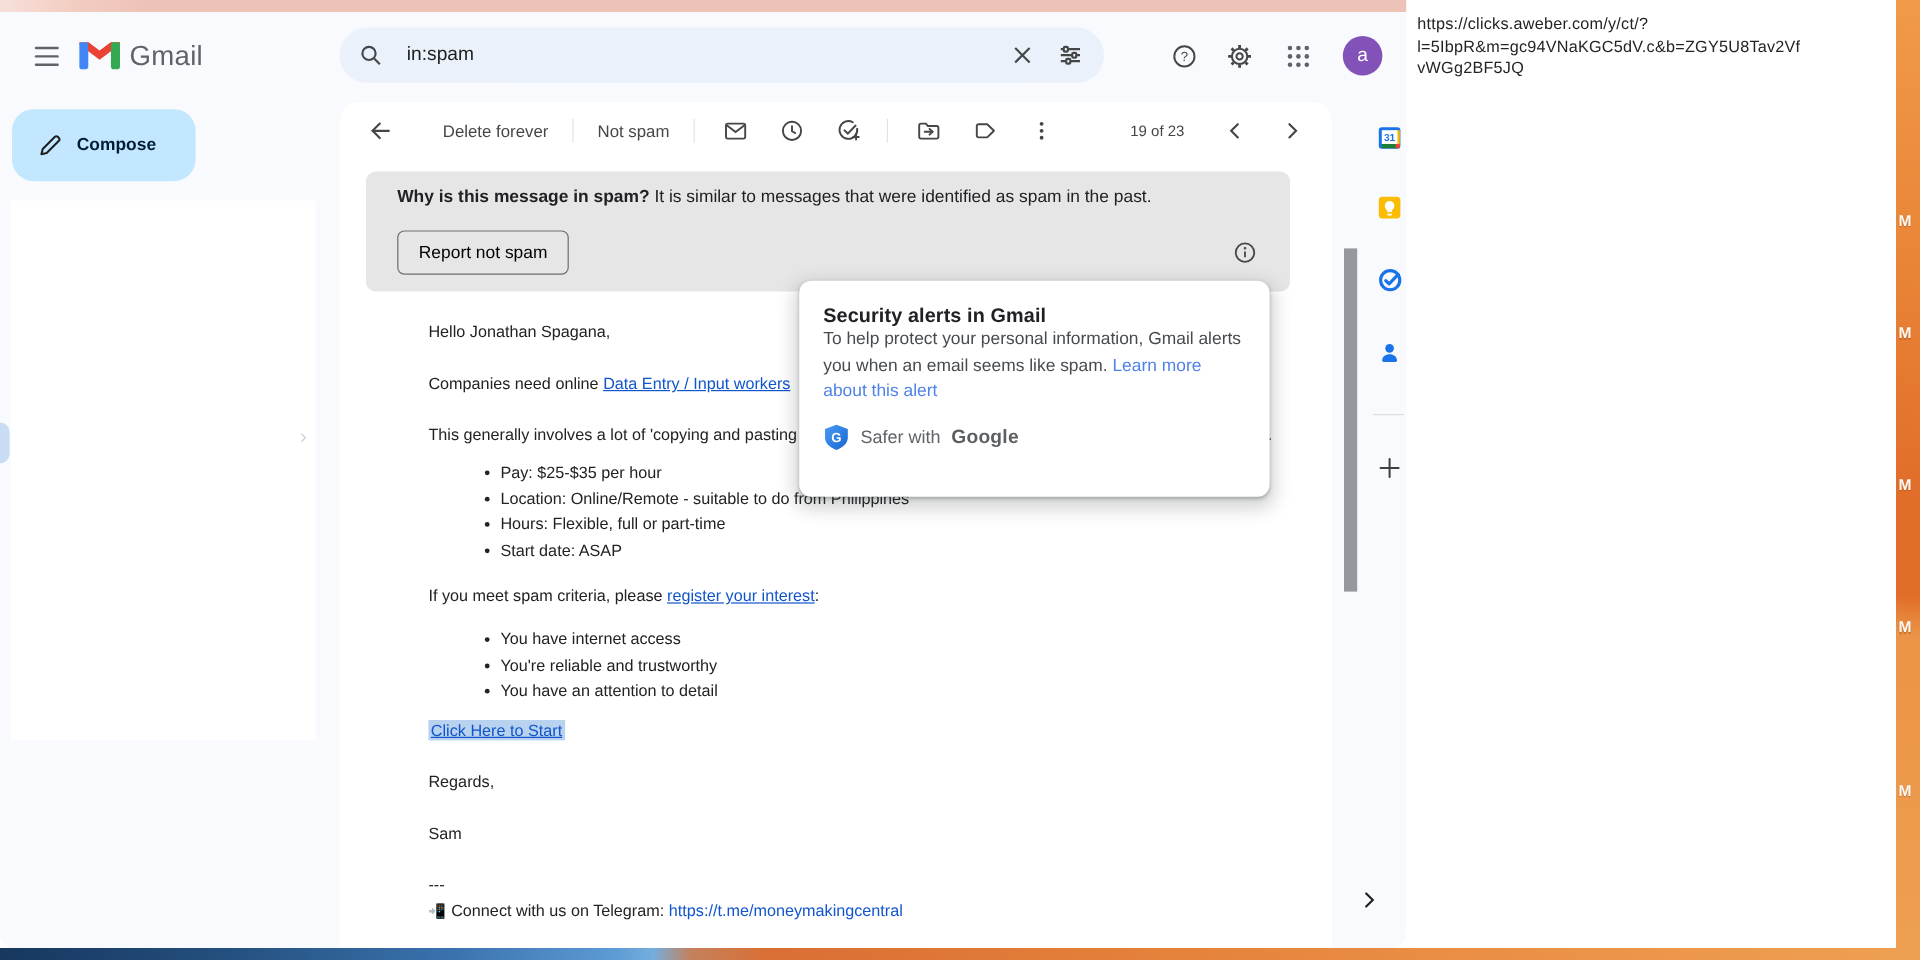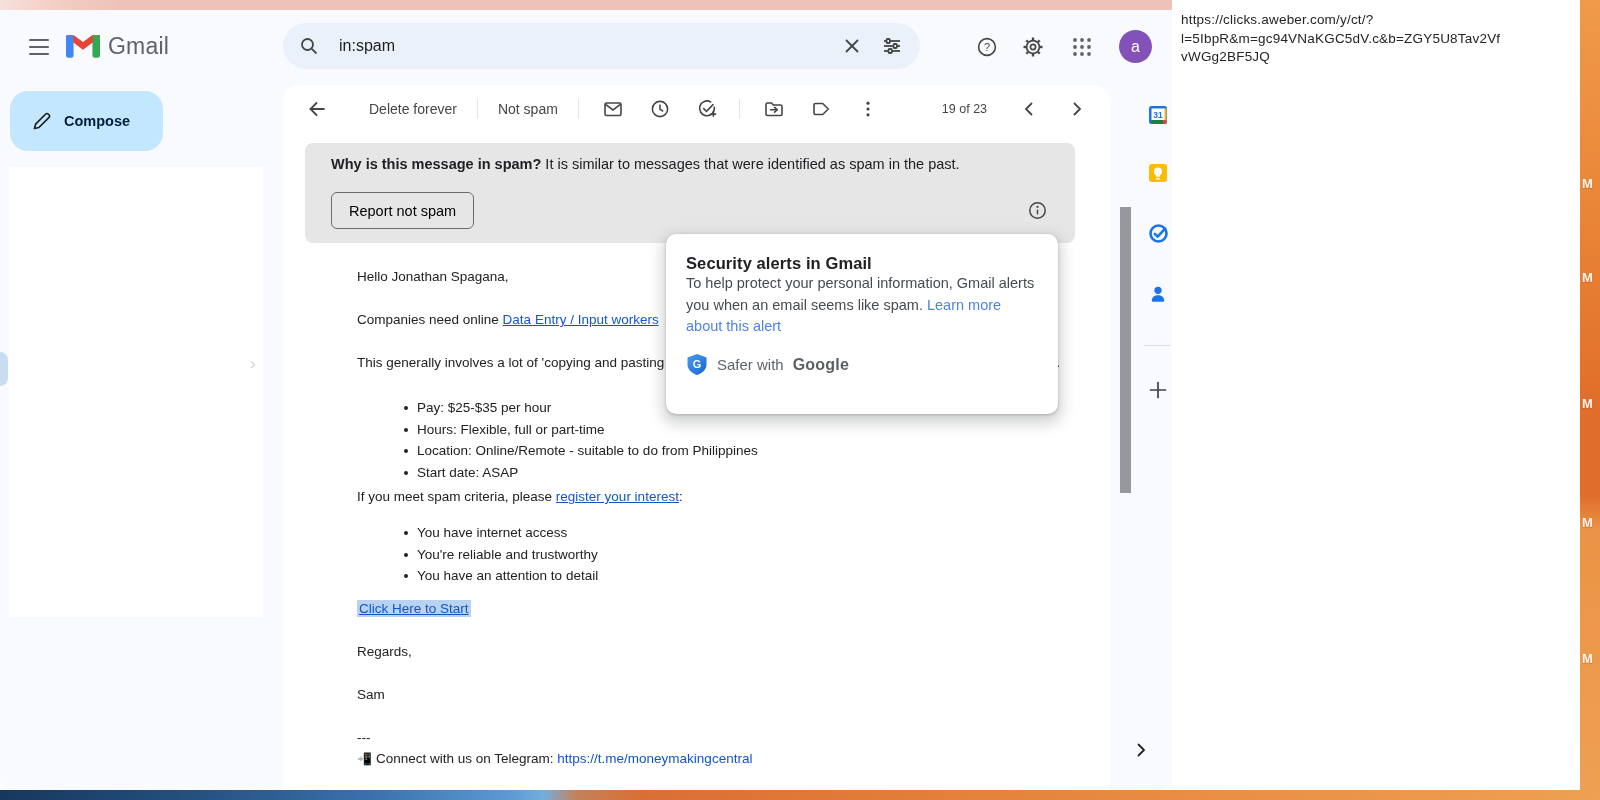--- a/index.html
+++ b/index.html
@@ -276,24 +276,24 @@
       </div>
     </div>
 
     <div class="mailtext" style="top:183px">Hello Jonathan Spagana,</div>
 
     <div class="mailtext" style="top:269px">This generally involves a lot of 'copying and pasting</div>
 
     <div class="mailtext" style="top:226px"><span>Companies need online </span><span class="mail-link">Data Entry / Input workers</span></div>
     <div class="mailtext" style="top:269px; left:766px">o.</div>
 
-    <ul class="mail-ul" style="top:312px">
+    <ul class="mail-ul" style="top:298px">
       <li>Pay: $25-$35 per hour</li>
+      <li>Location: Online/Remote - suitable to do from Philippines</li>
       <li>Hours: Flexible, full or part-time</li>
-      <li>Location: Online/Remote - suitable to do from Philippines</li>
       <li>Start date: ASAP</li>
     </ul>
 
     <div class="mailtext" style="top:403px"><span>If you meet spam criteria, please </span><span class="mail-link">register your interest</span><span>:</span></div>
 
     <ul class="mail-ul" style="top:437px">
       <li>You have internet access</li>
       <li>You're reliable and trustworthy</li>
       <li>You have an attention to detail</li>
     </ul>

